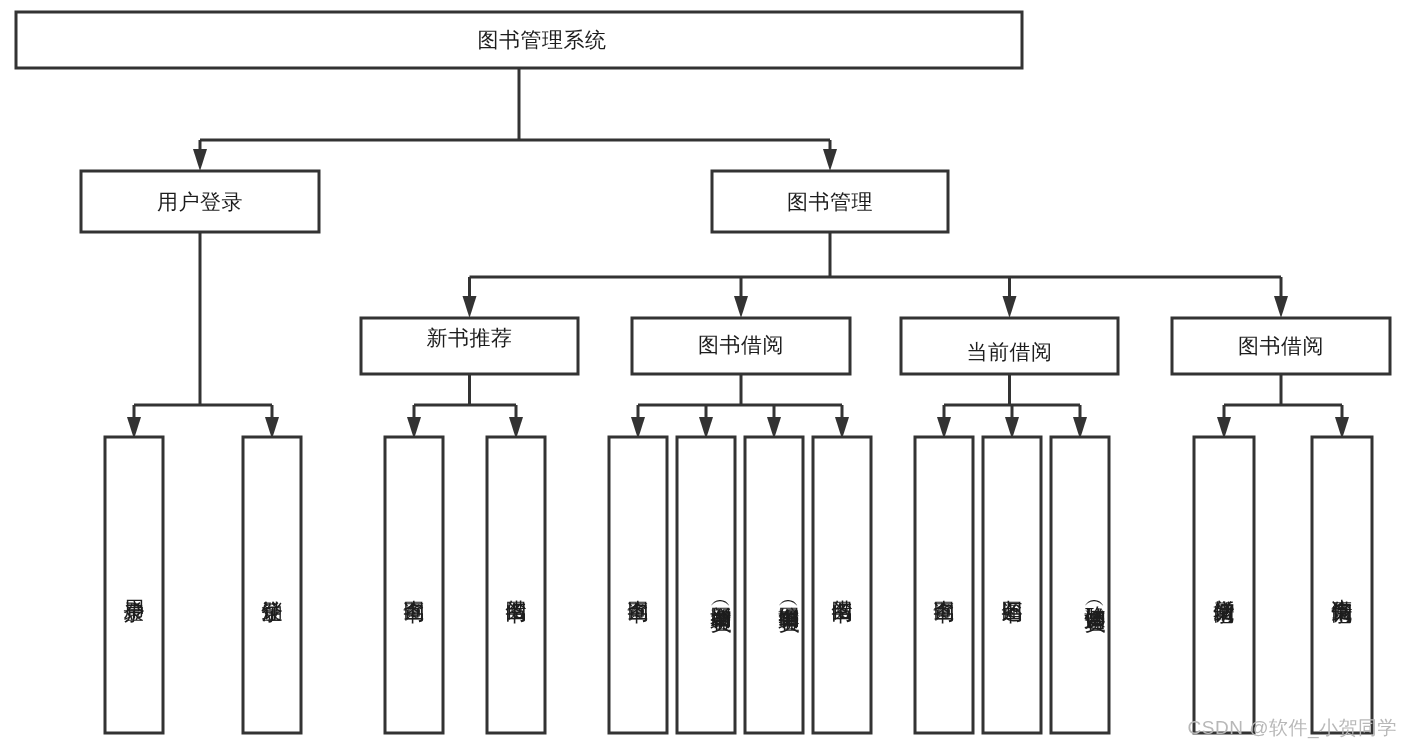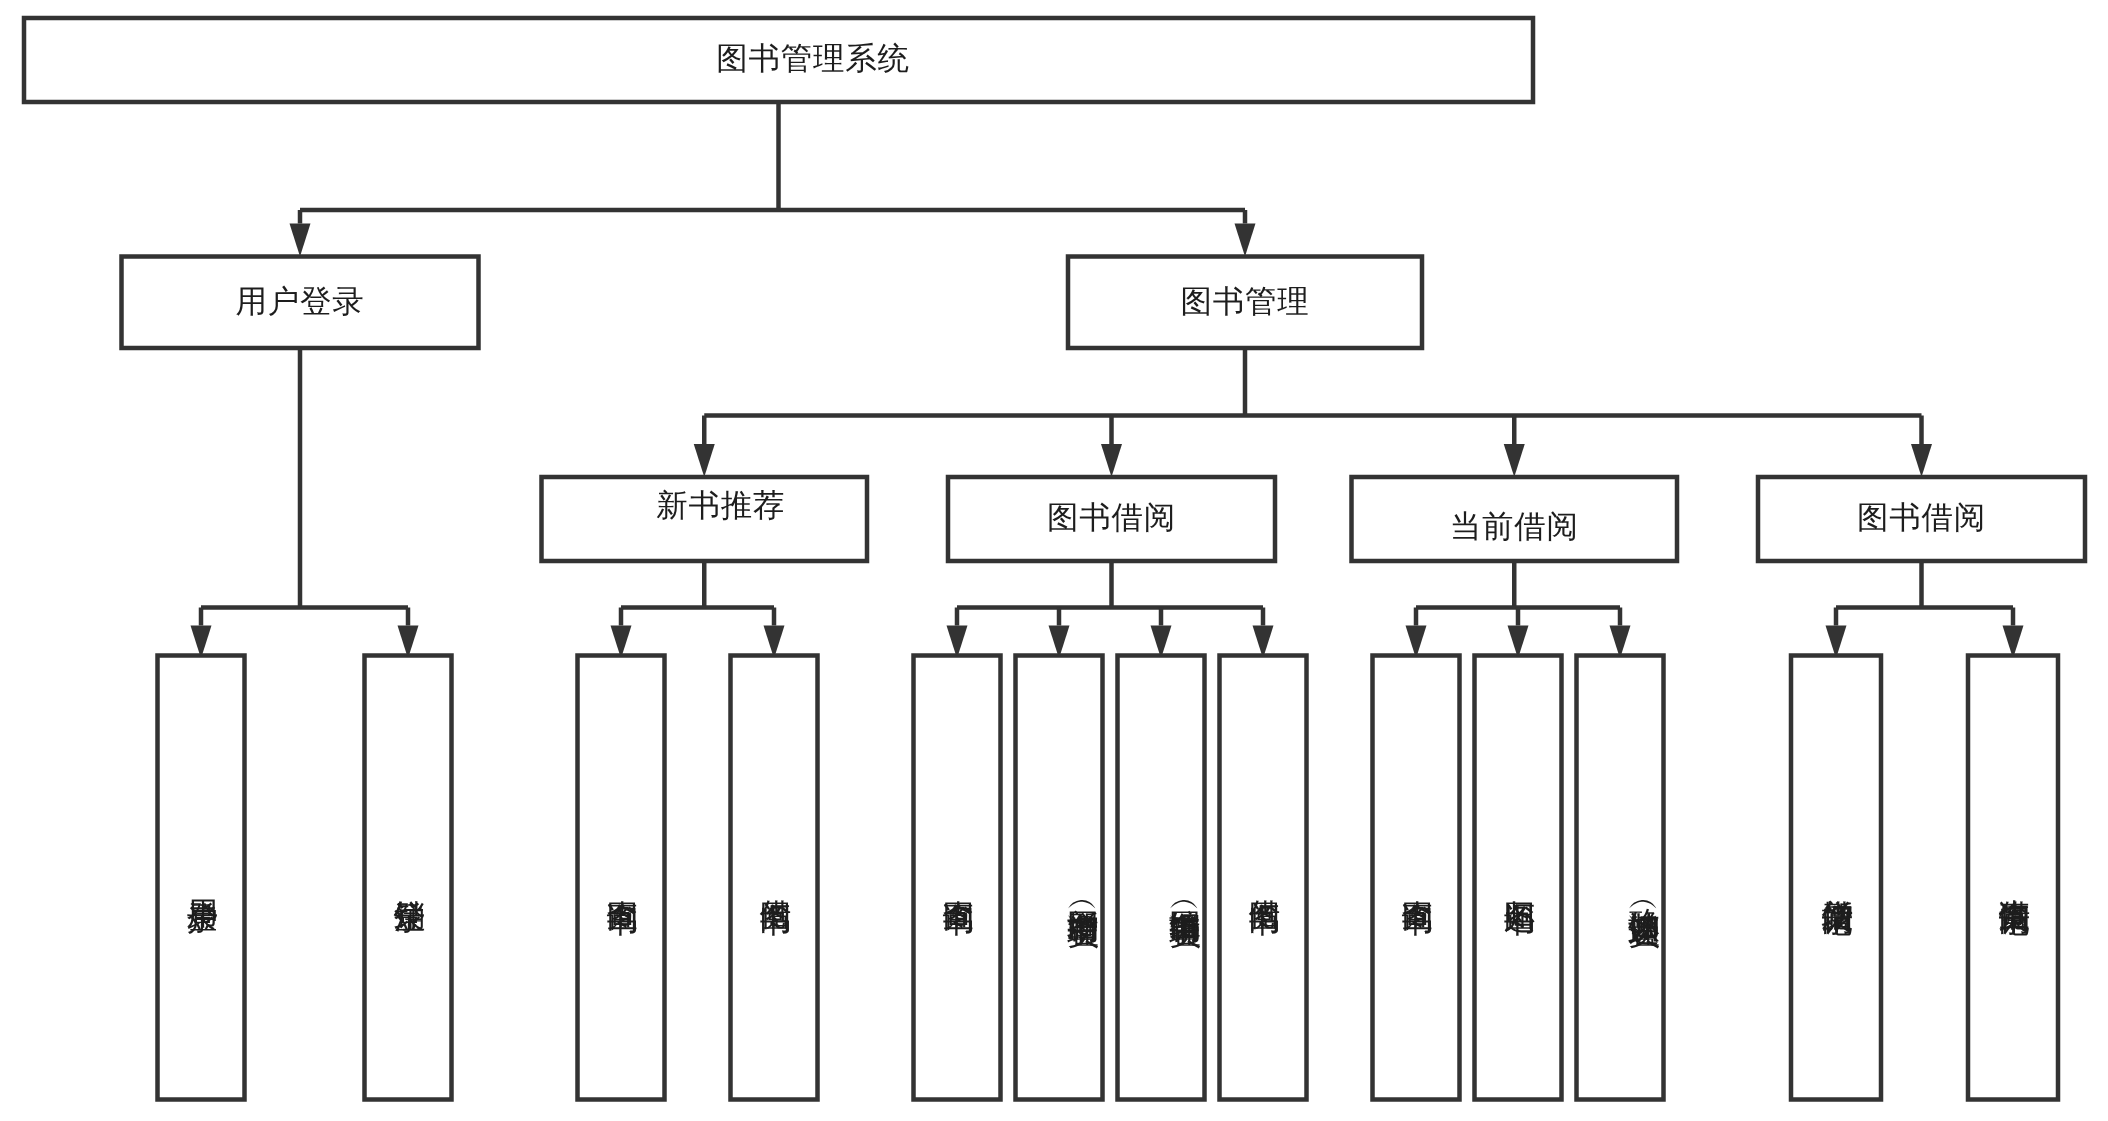--- a/index.html
+++ b/index.html
@@ -166,33 +166,34 @@
         <rect x="1051" y="437" width="58" height="296" class="leaf-rect"></rect>
         <rect x="1194" y="437" width="60" height="296" class="leaf-rect"></rect>
         <rect x="1312" y="437" width="60" height="296" class="leaf-rect"></rect>
       </g>
   </svg>
 
   <div id="labels-layer">
       <div class="node-label" style="left: 16px; top: 12px; width: 1006px; height: 56px; padding-left: 23px;">图书管理系统</div>
       <div class="node-label" style="left: 81px; top: 171px; width: 238px; height: 61px;">用户登录</div>
       <div class="node-label" style="left: 712px; top: 171px; width: 236px; height: 61px;">图书管理</div>
-      <div class="node-label" style="left: 372px; top: 318px; width: 217px; height: 40px;">新书推荐</div>
+      <div class="node-label" style="left: 361px; top: 318px; width: 217px; height: 40px;">新书推荐</div>
       <div class="node-label" style="left: 632px; top: 318px; width: 218px; height: 56px; font-family: Liberation Serif, serif;">图书借阅</div>
       <div class="node-label" style="left: 901px; top: 318px; width: 217px; height: 68px;">当前借阅</div>
       <div class="node-label" style="left: 1172px; top: 318px; width: 218px; height: 56px;">图书借阅</div>
       <div class="leaf-label align-mid" style="left: 105px; top: 437px; width: 58px; height: 296px;">用户登录</div>
       <div class="leaf-label align-mid" style="left: 243px; top: 437px; width: 58px; height: 296px;">注销登录</div>
       <div class="leaf-label align-mid" style="left: 385px; top: 437px; width: 58px; height: 296px;">查询图书</div>
       <div class="leaf-label align-mid" style="left: 487px; top: 437px; width: 58px; height: 296px;">借阅图书</div>
       <div class="leaf-label align-mid" style="left: 609px; top: 437px; width: 58px; height: 296px;">查询图书</div>
       <div class="leaf-label" style="left: 677px; top: 437px; width: 58px; height: 296px; padding-top: 8px;">新增图书（管理员）</div>
       <div class="leaf-label" style="left: 745px; top: 437px; width: 58px; height: 296px; padding-top: 8px;">编辑图书（管理员）</div>
       <div class="leaf-label align-mid" style="left: 813px; top: 437px; width: 58px; height: 296px;">借阅图书</div>
       <div class="leaf-label align-mid" style="left: 915px; top: 437px; width: 58px; height: 296px;">查询图书</div>
       <div class="leaf-label align-mid" style="left: 983px; top: 437px; width: 58px; height: 296px;">归还图书</div>
       <div class="leaf-label" style="left: 1051px; top: 437px; width: 58px; height: 296px; padding-top: 8px;">确认归还（管理员）</div>
       <div class="leaf-label align-mid" style="left: 1194px; top: 437px; width: 60px; height: 296px;">新增借阅记录</div>
       <div class="leaf-label align-mid" style="left: 1312px; top: 437px; width: 60px; height: 296px;">查询借阅记录</div>
     </div>
 
+  <div class="watermark">CSDN @软件_小贺同学</div>
 
 </div>
 
 </body></html>

